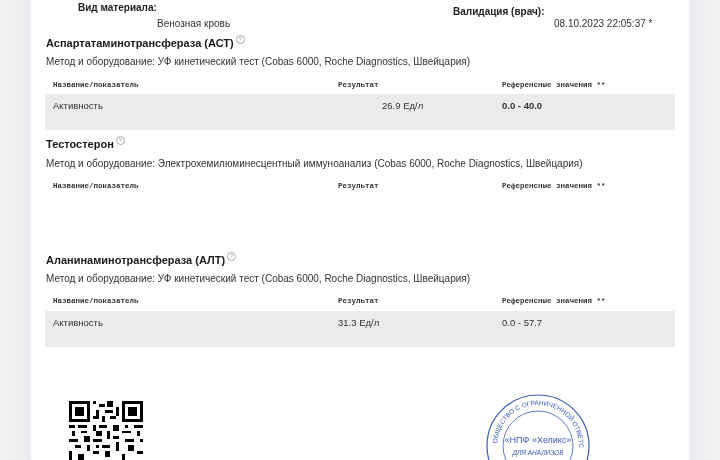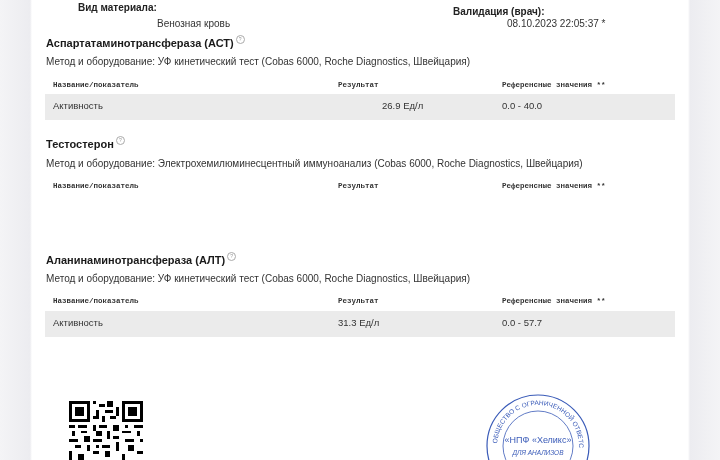--- a/index.html
+++ b/index.html
@@ -25,53 +25,53 @@
       font-size: 5px; line-height: 7px; text-align: center; color: #999; font-weight: normal;
       vertical-align: top; margin-left: 2px; margin-top: -2px;
     }
     .method {
       position: absolute; left: 14px; font-size: 10px; color: #333; white-space: nowrap;
     }
     .th {
       position: absolute; font-size: 7.5px; font-weight: bold; color: #333; white-space: nowrap; font-family: Liberation Mono, monospace;
     }
     .row {
-      position: absolute; left: 13px; width: 630px; height: 26px; background: #ebebeb;
+      position: absolute; left: 13px; width: 630px; height: 36px; background: #ebebeb;
     }
     .cell {
       position: absolute; top: 6px; font-size: 9.5px; color: #333; white-space: nowrap;
     }
     .qr {
       position: absolute; left: 36px; top: 401px; width: 76px; height: 59px;
     }
     .stamp {
       position: absolute; left: 453px; top: 393px; width: 106px; height: 106px;
     }
   </style>
 </head>
 <body>
 
 <div class="page">
 
   <span class="meta-label" style="left:14px;top:2px;">Вид материала:</span>
   <span class="meta-value" style="left:125px;top:2px;">Венозная кровь</span>
   <span class="meta-label" style="left:389px;top:6px;">Валидация (врач):</span>
-  <span class="meta-value" style="left:475px;top:2px;">08.10.2023 22:05:37 *</span>
+  <span class="meta-value" style="left:522px;top:2px;">08.10.2023 22:05:37 *</span>
 
   <div class="section-title" style="top:37px;">
     <span>Аспартатаминотрансфераза (АСТ)</span><span class="help-icon">?</span>
   </div>
   <div class="method" style="top:56px;">Метод и оборудование: УФ кинетический тест (Cobas 6000, Roche Diagnostics, Швейцария)</div>
   <span class="th" style="left:21px;top:81px;">Название/показатель</span>
   <span class="th" style="left:306px;top:81px;">Результат</span>
   <span class="th" style="left:470px;top:81px;">Референсные значения **</span>
   <div class="row" style="top:94px;">
     <span class="cell" style="left:8px;">Активность</span>
     <span class="cell" style="left:293px;margin-left:44px;">26.9 Ед/л</span>
-    <span class="cell" style="left:457px;">0.0 - 40.0</span>
+    <span class="cell" style="left:457px;font-weight:bold;">0.0 - 40.0</span>
   </div>
 
   <div class="section-title" style="top:138px;">
     <span>Тестостерон</span><span class="help-icon">?</span>
   </div>
   <div class="method" style="top:158px;">Метод и оборудование: Электрохемилюминесцентный иммуноанализ (Cobas 6000, Roche Diagnostics, Швейцария)</div>
   <span class="th" style="left:21px;top:182px;">Название/показатель</span>
   <span class="th" style="left:306px;top:182px;">Результат</span>
   <span class="th" style="left:470px;top:182px;">Референсные значения **</span>
 

